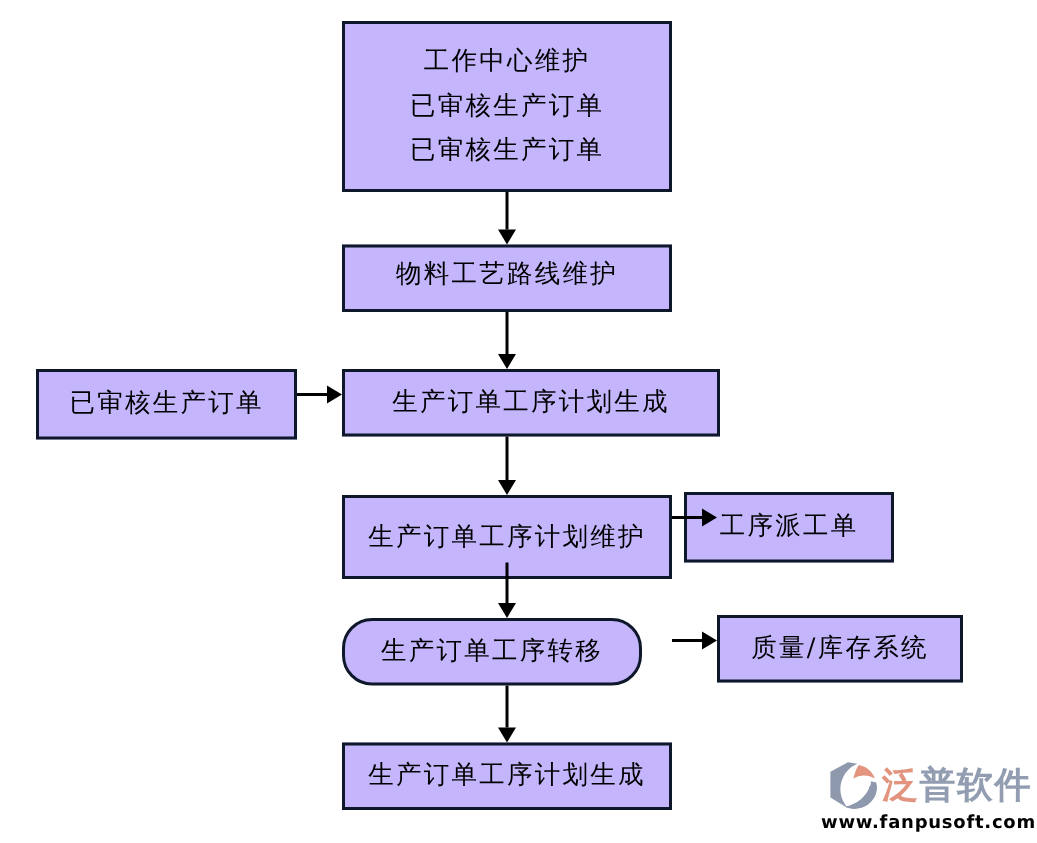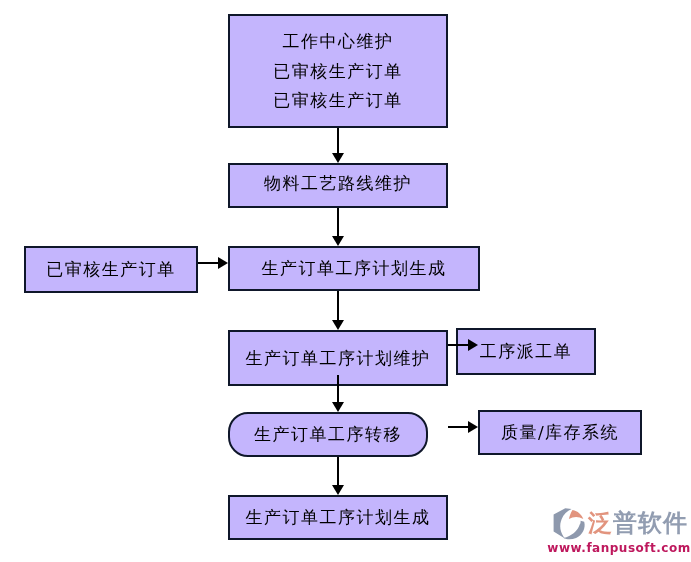--- a/index.html
+++ b/index.html
@@ -78,21 +78,21 @@
   
   .logo{
     position:absolute;left:548px;top:507px;width:142px;
     display:flex;flex-direction:column;align-items:center;
     font-family:"DejaVu Sans","Liberation Sans",sans-serif;
   }
   .logo-row{display:flex;align-items:center;gap:2px;}
   .logo-brand{font-size:24px;font-weight:bold;letter-spacing:1px;line-height:1.1;white-space:nowrap;}
   .logo-brand .c1{color:#e2947e;}
   .logo-brand .c2{color:#929db1;}
-  .logo-url{font-size:12px;font-weight:bold;color:#be185d;letter-spacing:0.5px;margin-top:1px;white-space:nowrap;}
+  .logo-url{font-size:12px;font-weight:bold;color:#000000;letter-spacing:0.5px;margin-top:1px;white-space:nowrap;}
 </style>
 </head>
 <body>
 
 <div class="canvas">
 
   <div class="box box-top" id="node-master">
     <div>工作中心维护</div>
     <div>已审核生产订单</div>
     <div>已审核生产订单</div>

